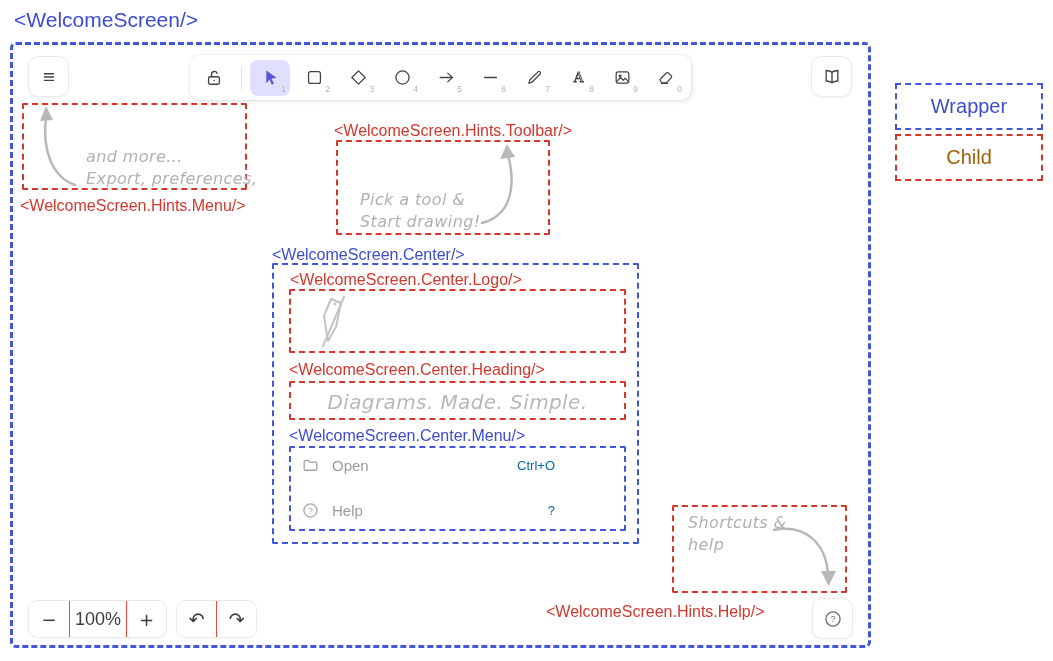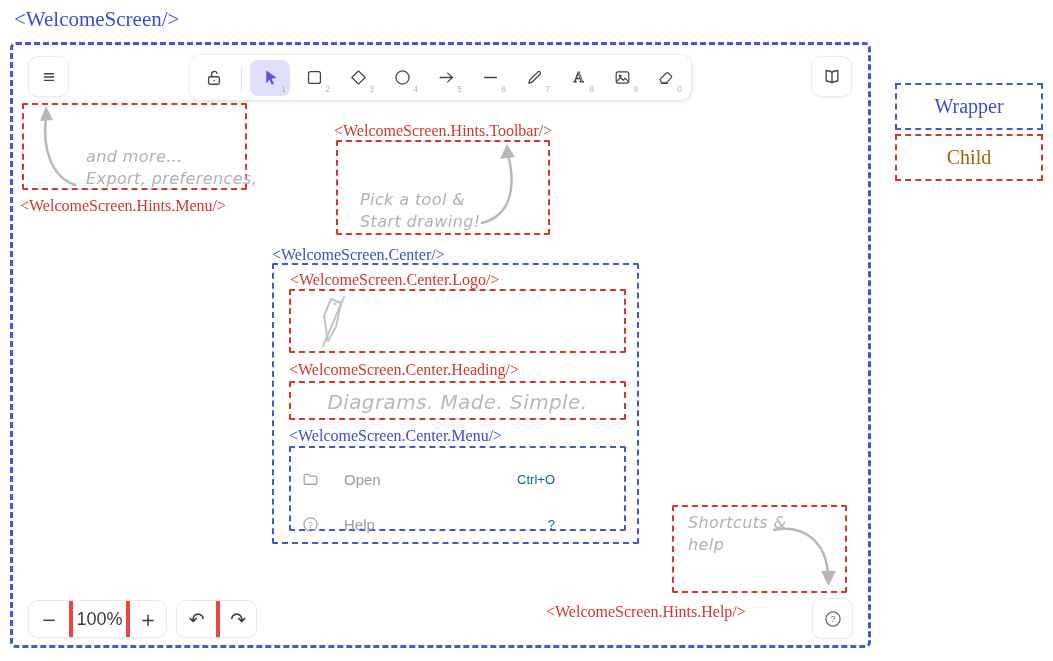--- a/index.html
+++ b/index.html
@@ -1,60 +1,60 @@
 <!DOCTYPE html>
 <html><head>
 <meta charset="utf-8">
 <style>
   html,body{margin:0;padding:0;background:#ffffff;}
   #stage{position:relative;width:1053px;height:661px;background:#fff;overflow:hidden;
          font-family:"Liberation Sans","DejaVu Sans",sans-serif;}
 
   
-  .code-label{position:absolute;font-family:Liberation Serif, serif;font-size:16px;
+  .code-label{position:absolute;font-family:Liberation Sans, sans-serif;font-size:16px;
               white-space:nowrap;line-height:1.1;}
   .code-label.blue{color:#3c4cd2;}
   .code-label.red{color:#d3372d;}
   .root-label{font-size:21px;}
   .dash-box{position:absolute;box-sizing:border-box;border-radius:2px;}
   .dash-blue{border:3px dashed #4257d8;}
   .dash-blue-thin{border:2px dashed #4257d8;}
   .dash-red{border:2px dashed #d3372d;}
 
   .hand{position:absolute;font-family:"DejaVu Sans",sans-serif;font-style:italic;
         color:#b1b1b1;font-size:16px;line-height:1.35;letter-spacing:.4px;white-space:nowrap;}
 
   .legend-box{position:absolute;width:148px;height:47px;box-sizing:border-box;
               display:flex;align-items:center;justify-content:center;
-              font-family:Liberation Serif, serif;font-size:20px;}
+              font-family:Liberation Sans, sans-serif;font-size:20px;}
 
   
   .ui-btn{position:absolute;width:41px;height:41px;background:#fff;border:1px solid #ebebeb;
           border-radius:10px;box-shadow:0 1px 3px rgba(0,0,0,.05);display:flex;
           align-items:center;justify-content:center;cursor:pointer;box-sizing:border-box;}
   .toolbar{position:absolute;left:190px;top:55px;height:45px;background:#fff;
            border-radius:10px;box-shadow:0 0 0 1px rgba(0,0,0,.02),1px 1px 5px rgba(0,0,0,.13);
            display:flex;align-items:center;padding:0 5px;gap:4px;box-sizing:border-box;}
   .tool{position:relative;width:40px;height:36px;border-radius:8px;display:flex;
         align-items:center;justify-content:center;background:transparent;border:none;cursor:pointer;}
   .tool.active{background:#e0dfff;}
   .tool .num{position:absolute;right:4px;bottom:2px;font-size:8.5px;color:#b3b3b3;
              font-family:"Liberation Sans",sans-serif;}
   .tb-divider{width:1px;height:24px;background:#e4e4e4;margin:0 4px;}
 
   .menu-row{position:absolute;left:301px;width:290px;height:24px;display:flex;
-            align-items:center;gap:24px;cursor:pointer;margin-top:14px;}
+            align-items:center;gap:12px;cursor:pointer;}
   .menu-row .lbl{font-size:15px;color:#9b9b9b;}
   .menu-row .sc{margin-left:auto;font-size:13px;color:#0369a1;padding-right:36px;}
 
   .card{position:absolute;height:38px;background:#fff;border:1px solid #e9e9e9;border-radius:10px;
         box-shadow:0 1px 3px rgba(0,0,0,.04);display:flex;align-items:stretch;box-sizing:border-box;overflow:hidden;}
   .card .seg{display:flex;align-items:center;justify-content:center;cursor:pointer;
              color:#3d3d3d;font-size:18px;background:#fff;border:none;}
-  .card .seg + .seg{border-left:4px solid #ef4444;}
+  .card .seg + .seg{border-left:1px solid #ef4444;}
   .zoom-val{font-size:13px;color:#7e7e7e;cursor:pointer;}
   .glyph{font-family:"DejaVu Sans",sans-serif;}
 
   svg{display:block;}
   .arrow-svg{position:absolute;pointer-events:none;}
 </style>
 </head>
 <body>
 
 <div id="stage">

